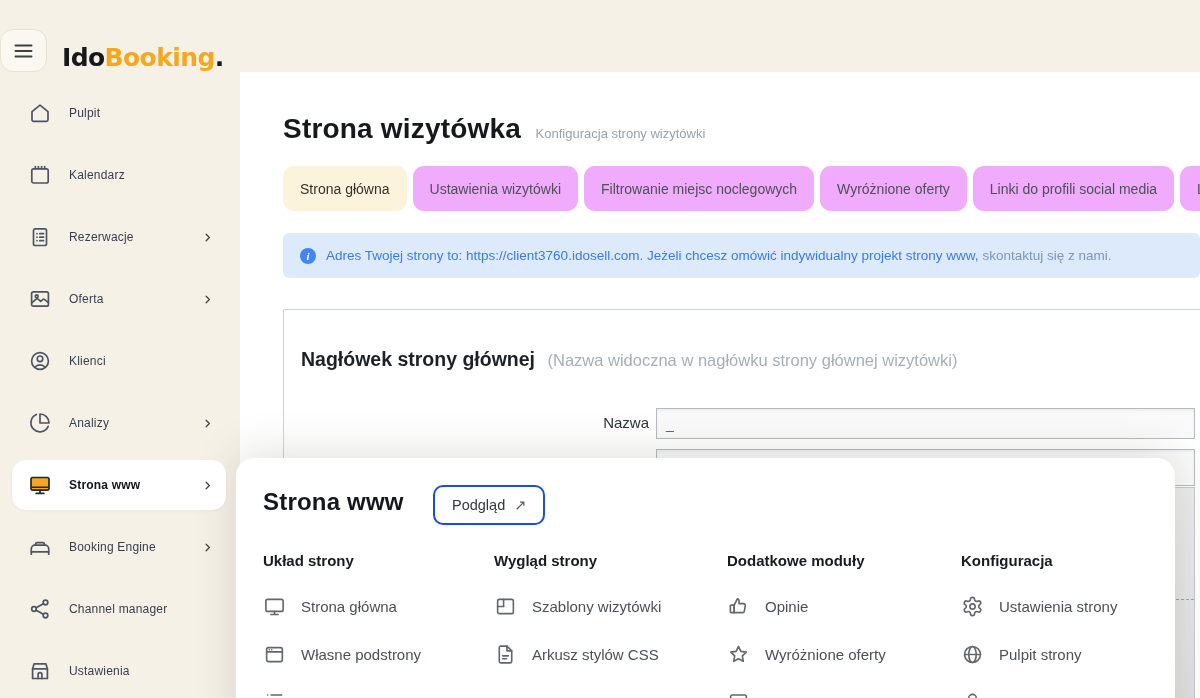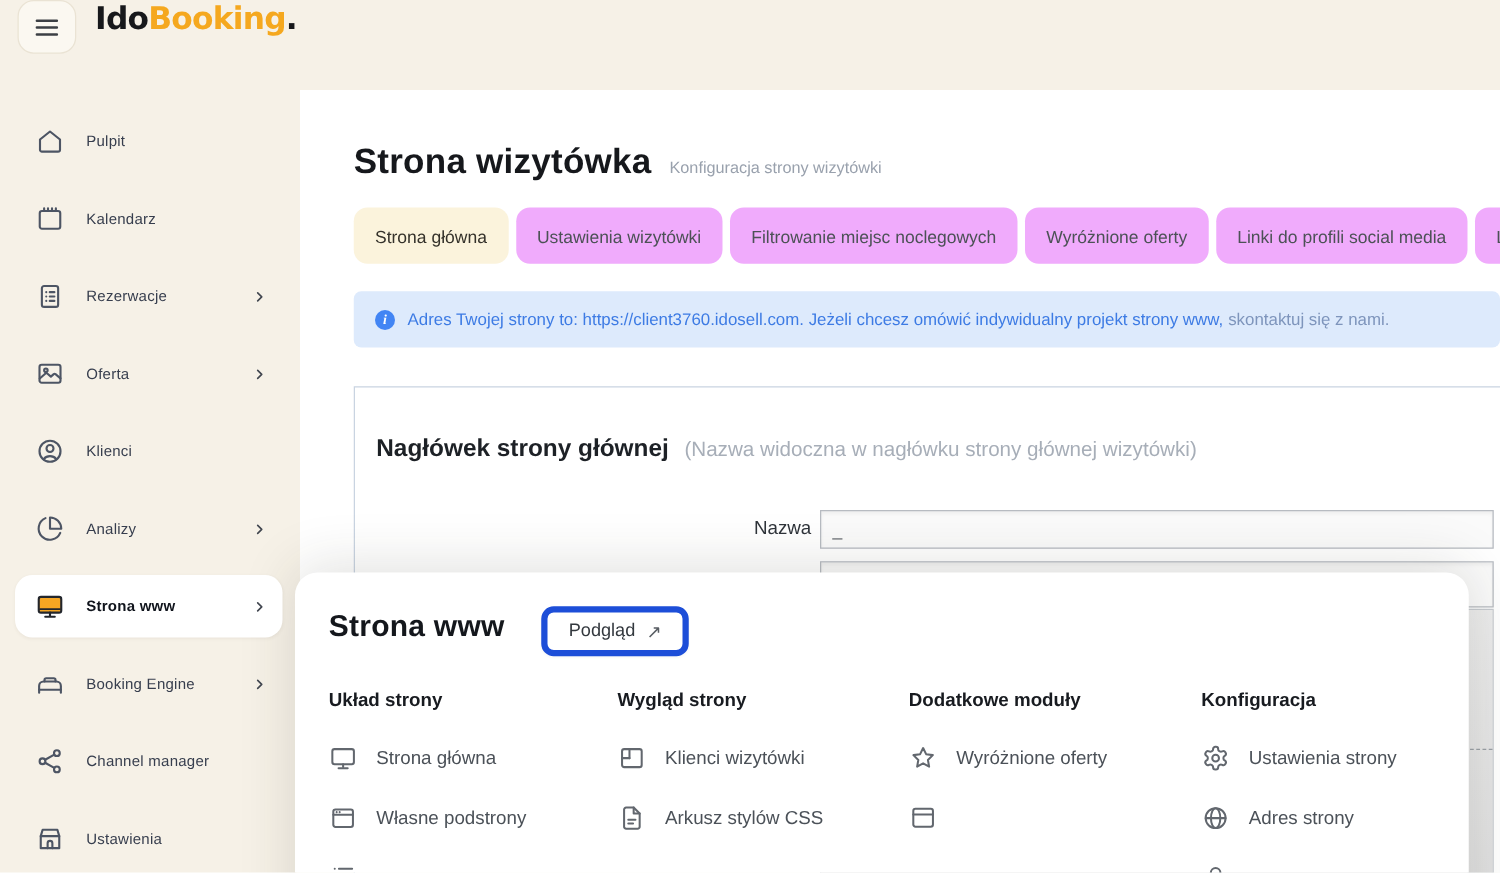--- a/index.html
+++ b/index.html
@@ -7,21 +7,21 @@
   body {
     position:relative; overflow:hidden;
     background:#f6f1e7;
     font-family:"Liberation Sans", sans-serif;
     -webkit-font-smoothing:antialiased;
   }
   svg { display:block; }
   .icon { flex:none; }
 
   
-  .topbar { position:absolute; left:0; top:0; width:960px; height:72px; display:flex; align-items:flex-start; padding-left:14px; z-index:10; }
+  .topbar { position:absolute; left:0; top:0; width:960px; height:72px; display:flex; align-items:flex-end; z-index:10; }
   .menu-btn { width:47px; height:43px; border-radius:13px; background:#fbf8f1; border:1px solid #eae3d4; display:flex; align-items:center; justify-content:center; cursor:pointer; }
   .menu-btn svg { color:#3c3f44; }
   .logo { margin-left:15px; font-family:"DejaVu Sans", sans-serif; font-weight:800; font-size:25px; letter-spacing:-0.6px; color:#17181b; cursor:pointer; }
   .logo .lg-orange { color:#f5a81f; }
 
   
   .sidebar { position:absolute; left:0; top:72px; width:240px; bottom:0; padding-top:16px; z-index:10; }
   .side-item { height:50px; margin:0 14px 12px 12px; display:flex; align-items:center; padding:0 12px 0 16px; border-radius:14px; color:#373e4e; font-size:12px; cursor:pointer; }
   .side-item .s-icon { width:24px; height:24px; color:#4d5564; }
   .side-item .s-label { margin-left:17px; letter-spacing:.2px; white-space:nowrap; }
@@ -49,21 +49,21 @@
   .sec-hint { display:inline; font-size:16.5px; color:#a7aeb8; margin-left:8px;text-align:center; }
   .field-label { position:absolute; left:245px; top:104px; width:120px; text-align:right; font-size:15px; color:#2f343a; }
   .input1 { position:absolute; left:372px; top:98px; right:6px; height:31px; border:1px solid #b7bbc1; background:#fafafa; box-shadow:inset 0 2px 3px rgba(0,0,0,.05); font-size:14px; color:#5a5f66; display:flex; align-items:center; padding-left:9px; }
   .input2 { position:absolute; left:372px; top:139px; right:6px; height:37px; border:1px solid #b7bbc1; background:#fafafa; box-shadow:inset 0 2px 3px rgba(0,0,0,.05); }
   .editor-area { position:absolute; left:372px; top:177px; right:6px; bottom:0; background:linear-gradient(180deg,#ececec,#e0e0e0); border:1px solid #c6cacf; }
   .editor-dashed { position:absolute; left:0; right:0; top:111px; border-top:1px dashed #9aa0a6; }
 
   
   .flyout { position:absolute; left:-4px; top:386px; width:939px; height:340px; background:#ffffff; border-radius:18px 18px 0 0; box-shadow:0 -4px 45px rgba(50,45,35,.15); z-index:5; }
   .fly-title { position:absolute; left:27px; top:30px; font-size:24px; font-weight:bold; color:#14171c; letter-spacing:.2px; }
-  .preview-btn { position:absolute; left:197px; top:27px; height:40px; border-radius:10px; border:5px solid #1d4ed8; background:#fff; display:flex; align-items:center; padding:0 17px; font-size:14.5px; color:#33383e; cursor:pointer; box-shadow:0 1px 2px rgba(0,0,0,.03); }
+  .preview-btn { position:absolute; left:197px; top:27px; height:40px; border-radius:10px; border:2px solid #1d4ed8; background:#fff; display:flex; align-items:center; padding:0 17px; font-size:14.5px; color:#33383e; cursor:pointer; box-shadow:0 1px 2px rgba(0,0,0,.03); }
   .preview-btn .pv-arrow { margin-left:9px; color:#585d63; }
   .fly-col { position:absolute; top:94px; width:225px; }
   .col-1 { left:27px; } .col-2 { left:258px; } .col-3 { left:491px; } .col-4 { left:725px; }
   .fly-header { font-size:15px; font-weight:bold; color:#181b20; margin-bottom:26px; white-space:nowrap; }
   .fly-item { display:flex; align-items:center; margin-bottom:25px; color:#4b5158; font-size:15px; cursor:pointer; white-space:nowrap; }
   .fly-item .f-icon { width:23px; height:23px; color:#62676e; margin-right:15px; }
 </style>
 </head>
 <body>
 
@@ -255,36 +255,43 @@
     </div>
 
     <div class="fly-col col-2">
       <div class="fly-header">Wygląd strony</div>
       <div class="fly-item">
         <svg class="f-icon icon" viewBox="0 0 24 24" fill="none" stroke="currentColor" stroke-width="1.7" stroke-linecap="round" stroke-linejoin="round">
             <rect x="3.8" y="4.5" width="16.4" height="15" rx="1.8"></rect>
             <path d="M10 4.5V12"></path>
             <path d="M3.8 12H10"></path>
           </svg>
-        <span>Klienci wizytówki</span>
+        <span>Szablony wizytówki</span>
       </div>
       <div class="fly-item">
         <svg class="f-icon icon" viewBox="0 0 24 24" fill="none" stroke="currentColor" stroke-width="1.7" stroke-linecap="round" stroke-linejoin="round">
             <path d="M13.5 3.2H7.2a1.7 1.7 0 0 0-1.7 1.7v14.2a1.7 1.7 0 0 0 1.7 1.7h9.6a1.7 1.7 0 0 0 1.7-1.7V8.2z"></path>
             <path d="M13.5 3.2v5h5"></path>
             <path d="M9 13.4h6M9 16.4h4"></path>
           </svg>
         <span>Arkusz stylów CSS</span>
       </div>
     </div>
 
     <div class="fly-col col-3">
       <div class="fly-header">Dodatkowe moduły</div>
       <div class="fly-item">
         <svg class="f-icon icon" viewBox="0 0 24 24" fill="none" stroke="currentColor" stroke-width="1.7" stroke-linecap="round" stroke-linejoin="round">
+            <path d="M7.5 10.6 10.8 4a1.9 1.9 0 0 1 1.8 1.9V9h4.6a1.9 1.9 0 0 1 1.9 2.2l-1 5.6a1.9 1.9 0 0 1-1.9 1.6H7.5z"></path>
+            <path d="M7.5 10.6H4.4a.9.9 0 0 0-.9.9v6a.9.9 0 0 0 .9.9h3.1z"></path>
+          </svg>
+        <span>Opinie</span>
+      </div>
+      <div class="fly-item">
+        <svg class="f-icon icon" viewBox="0 0 24 24" fill="none" stroke="currentColor" stroke-width="1.7" stroke-linecap="round" stroke-linejoin="round">
             <path d="m12 3.6 2.5 5.1 5.6.8-4.1 4 1 5.6-5-2.7-5 2.7 1-5.6-4.1-4 5.6-.8z"></path>
           </svg>
         <span>Wyróżnione oferty</span>
       </div>
       <div class="fly-item">
         <svg class="f-icon icon" viewBox="0 0 24 24" fill="none" stroke="currentColor" stroke-width="1.7" stroke-linecap="round" stroke-linejoin="round">
             <rect x="3.8" y="4.2" width="16.4" height="15" rx="1.8"></rect>
             <path d="M3.8 9h16.4"></path>
           </svg>
       </div>
@@ -298,21 +305,21 @@
             <circle cx="12" cy="12" r="2.8"></circle>
           </svg>
         <span>Ustawienia strony</span>
       </div>
       <div class="fly-item">
         <svg class="f-icon icon" viewBox="0 0 24 24" fill="none" stroke="currentColor" stroke-width="1.7" stroke-linecap="round" stroke-linejoin="round">
             <circle cx="12" cy="12" r="8.3"></circle>
             <path d="M3.7 12h16.6"></path>
             <ellipse cx="12" cy="12" rx="3.9" ry="8.3"></ellipse>
           </svg>
-        <span>Adres strony</span>
+        <span>Pulpit strony</span>
       </div>
       <div class="fly-item">
         <svg class="f-icon icon" viewBox="0 0 24 24" fill="none" stroke="currentColor" stroke-width="1.7" stroke-linecap="round" stroke-linejoin="round">
             <rect x="4.8" y="10.5" width="14.4" height="10" rx="1.8"></rect>
             <path d="M8 10.5V7.5a4 4 0 0 1 8 0v3"></path>
           </svg>
       </div>
     </div>
   </div>
 

